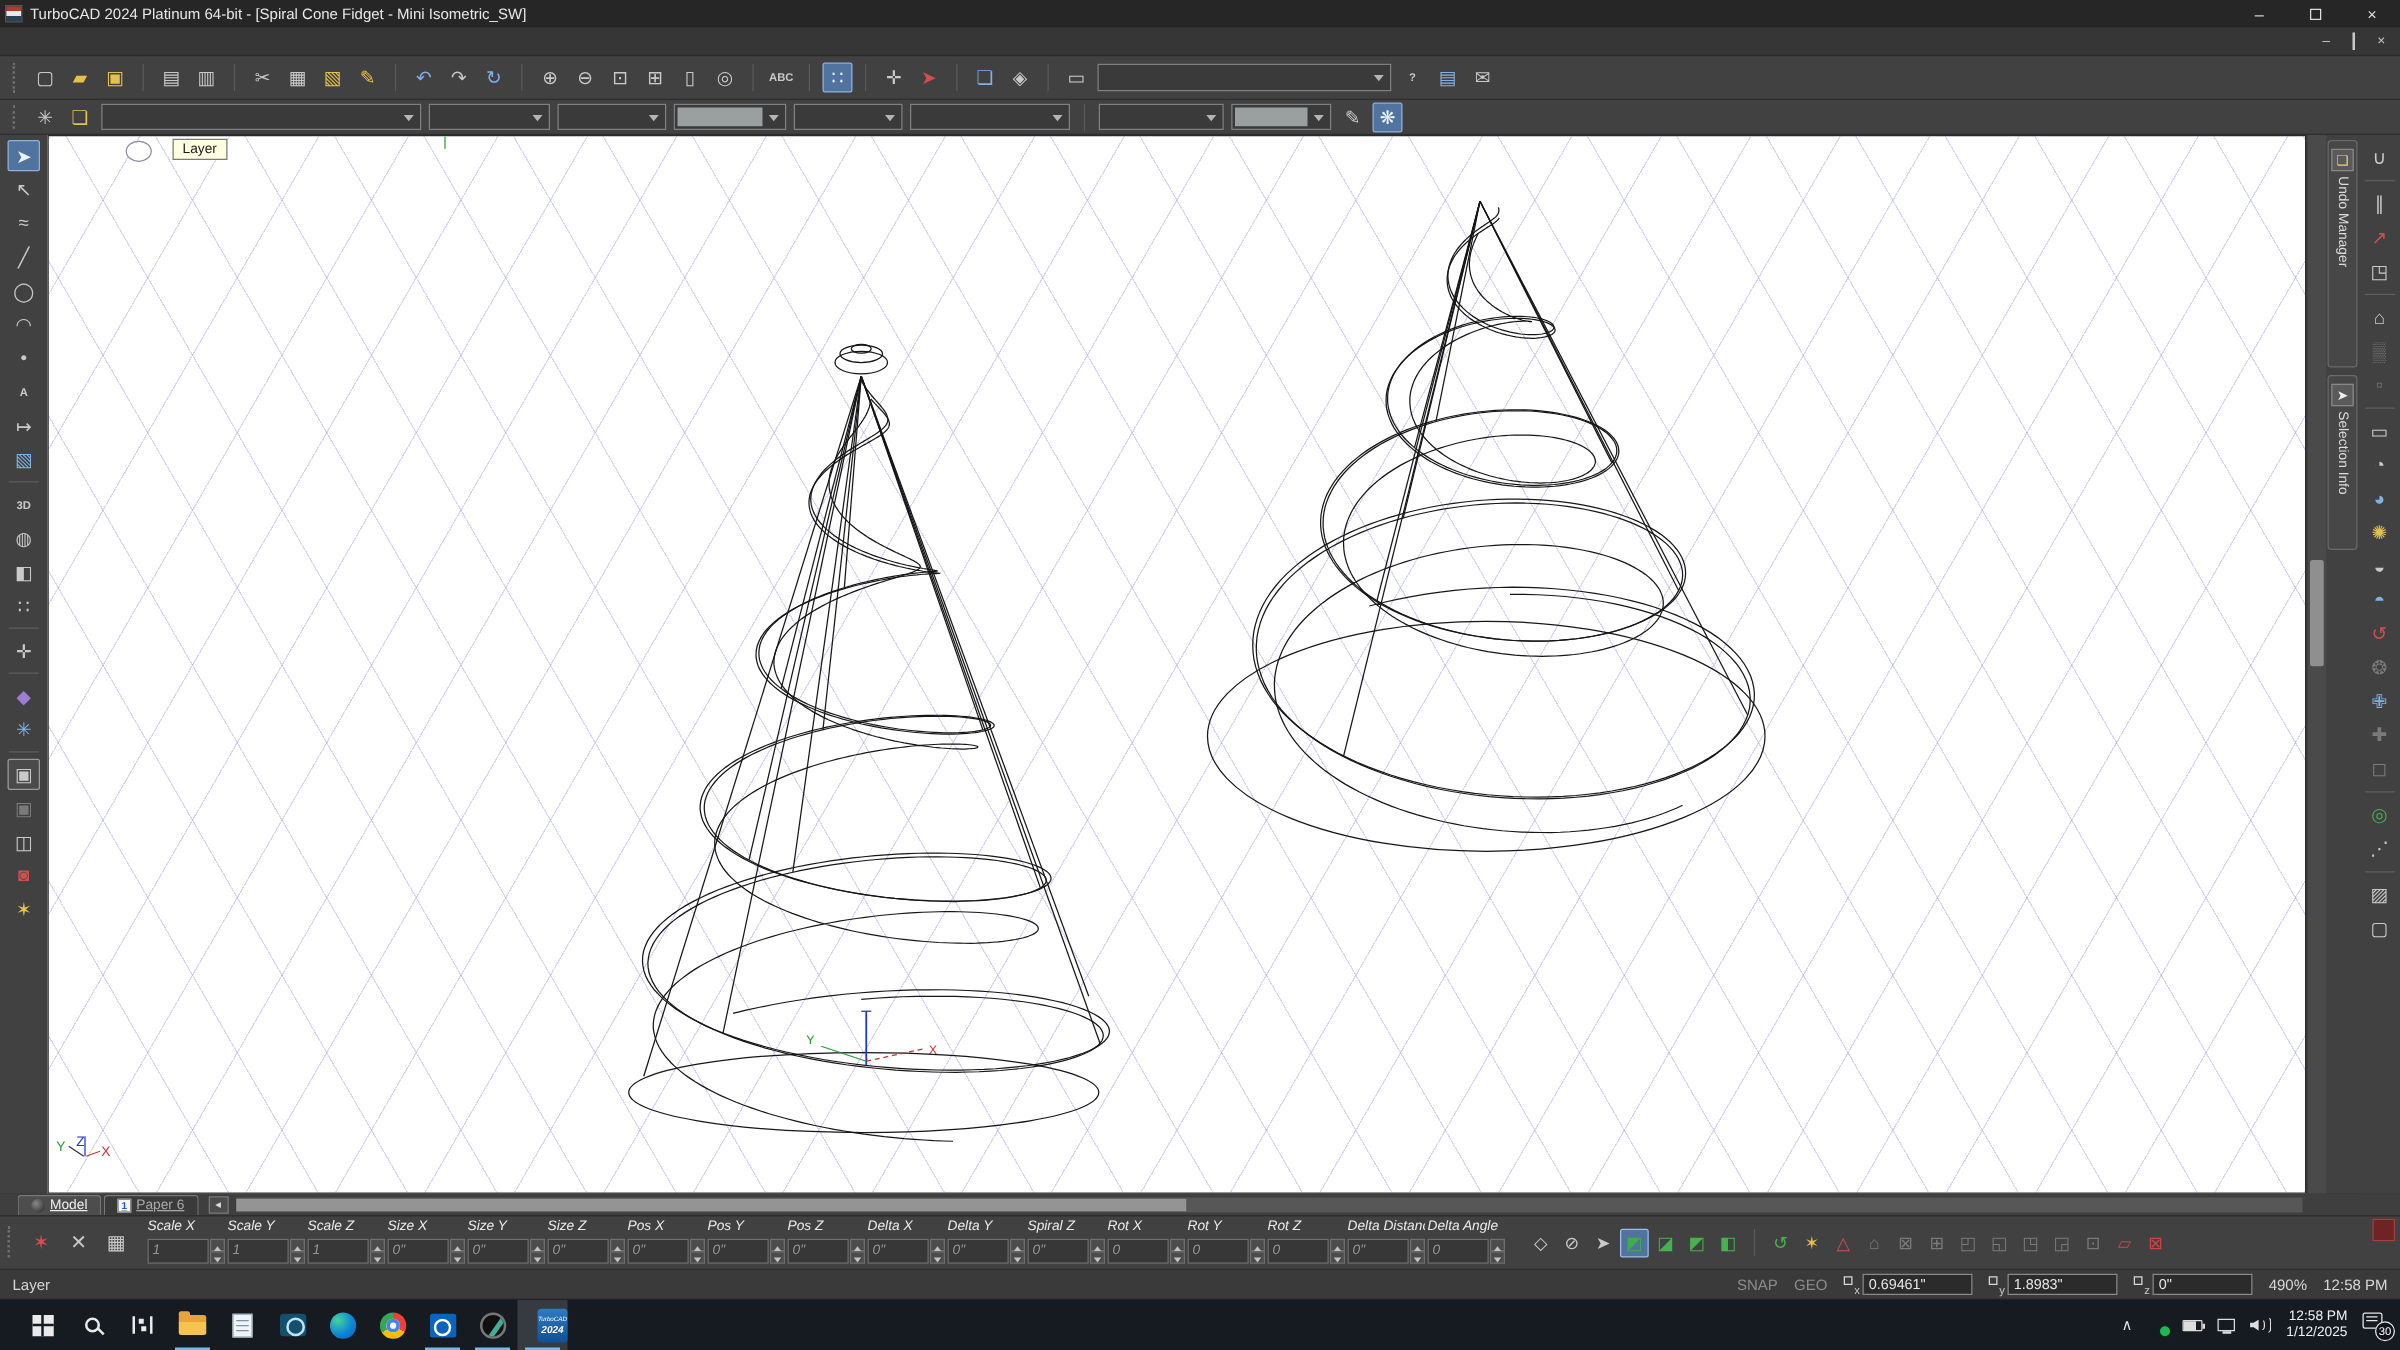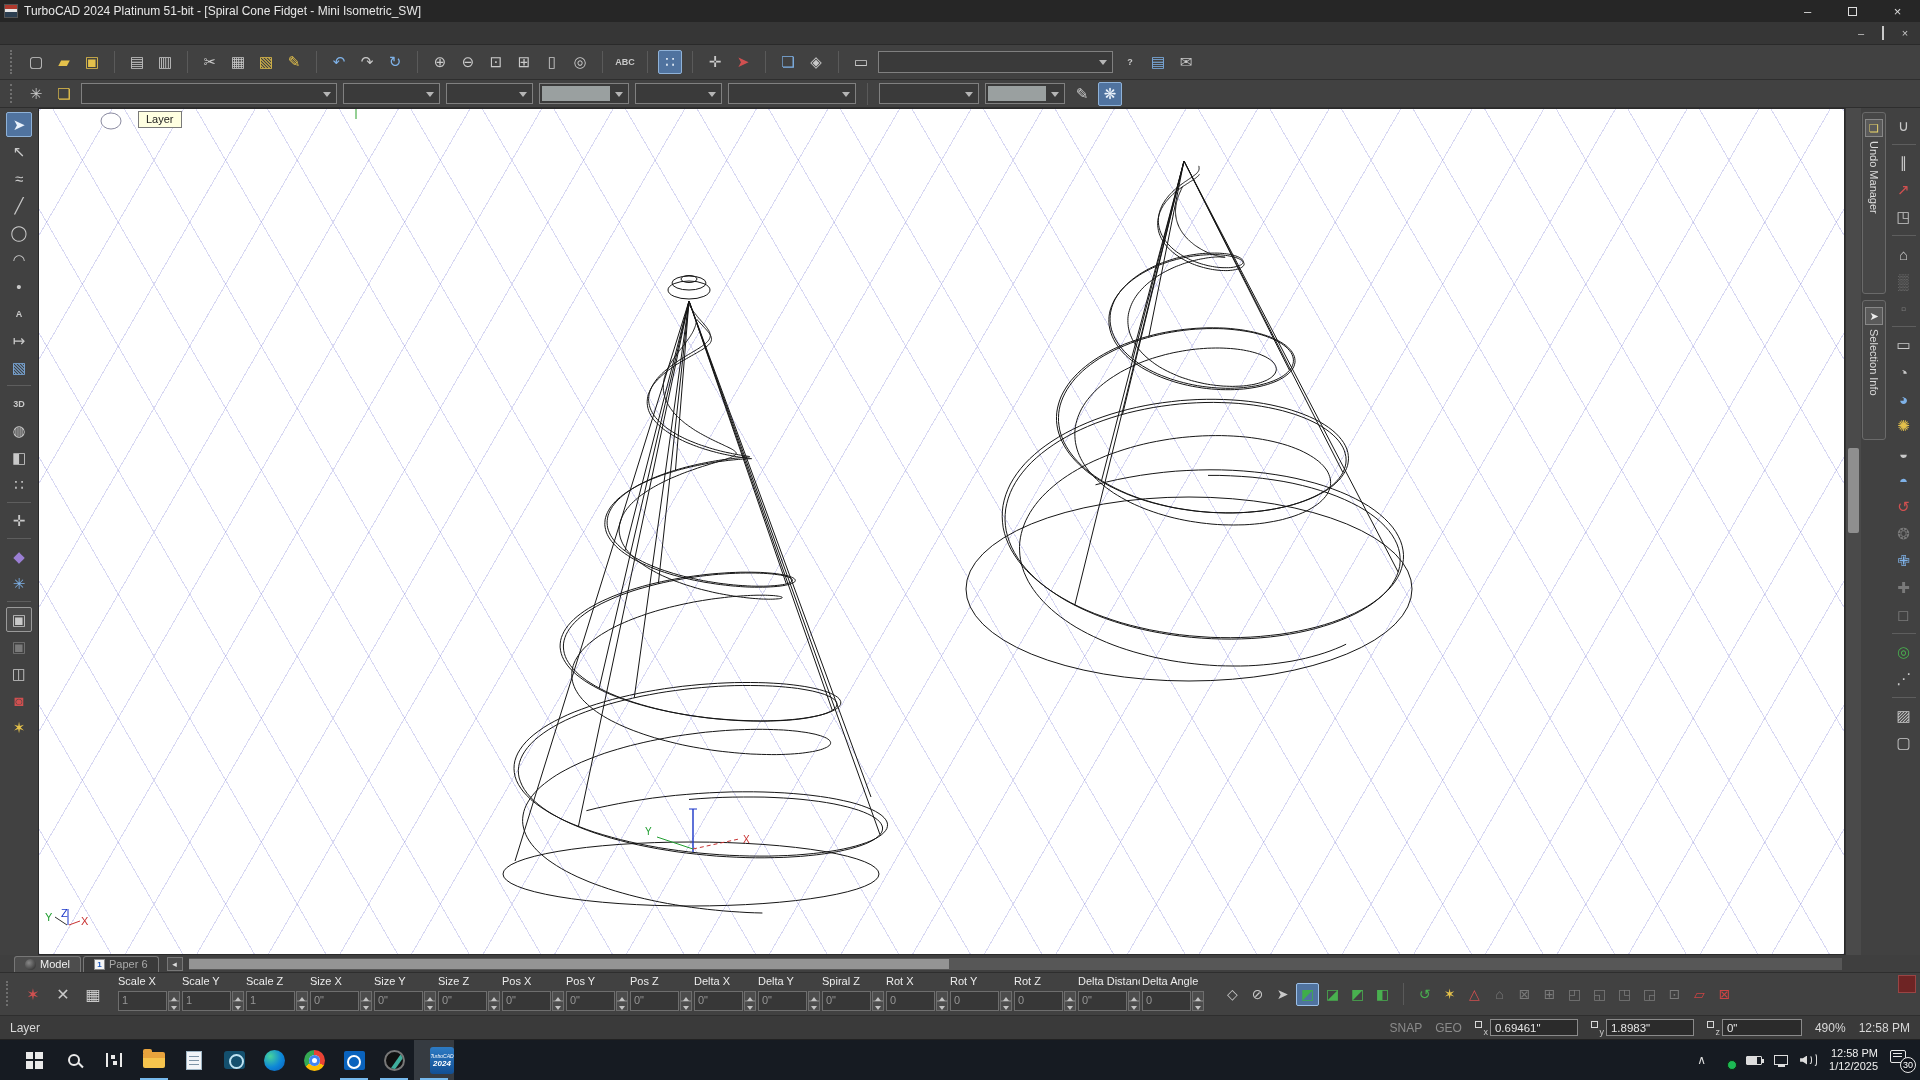--- a/index.html
+++ b/index.html
@@ -43,34 +43,34 @@
   #tooltip{position:absolute;left:99px;top:2px;background:#ffffe1;border:1px solid #7a7a7a;color:#1c1c1c;font-size:11px;padding:1px 7px 2px;z-index:5;}
   #vscroll{position:absolute;left:1845px;top:0;width:16px;height:100%;background:#4a4a4a;border-left:1px solid #333;}
   #vthumb{position:absolute;left:2px;top:340px;width:11px;height:85px;background:#8f8f8f;border-radius:2px;}
   #vtabs{position:absolute;left:1861px;top:0;width:26px;height:100%;}
   .vtab{position:absolute;left:1px;width:24px;background:#474747;border:1px solid #6a6a6a;border-radius:3px;color:#dcdcdc;font-size:11px;writing-mode:vertical-rl;display:flex;align-items:center;padding:6px 0;gap:4px;}
   .vtab .pico{writing-mode:horizontal-tb;width:18px;height:18px;background:#5a5a5a;border:1px solid #888;display:flex;align-items:center;justify-content:center;font-size:11px;color:#e8d26a;}
   #rightbar{position:absolute;left:1887px;top:0;width:33px;height:100%;display:flex;flex-direction:column;align-items:center;padding-top:6px;gap:3px;background:#414141;}
   #rightbar .tbi{width:26px;height:24px;}
   
   #tabstrip{height:18px;background:#3f3f3f;display:flex;align-items:center;border-bottom:1px solid #2e2e2e;padding-left:14px;position:relative;}
-  .sheettab{height:16px;display:flex;align-items:center;gap:4px;padding:0 10px;font-size:11px;border:1px solid #777;border-bottom:none;border-radius:3px 3px 0 0;margin-right:2px;}
+  .sheettab{height:16px;display:flex;align-items:center;gap:4px;padding:0 10px;font-size:11px;border:1px solid #777;border-bottom:none;border-radius:3px 3px 0 0;margin-right:2px;text-decoration:underline;}
   .sheettab.active{background:#4d4d4d;color:#f0f0f0;}
   .sheettab.inactive{background:#3a3a3a;color:#aaaaaa;}
   .ticon{width:11px;height:11px;font-size:8px;display:flex;align-items:center;justify-content:center;}
   .ticon.model{background:radial-gradient(circle at 35% 35%,#888,#222);border-radius:50%;}
   .ticon.paper{background:#f5f5f5;color:#1a57c0;border:1px solid #888;font-weight:bold;}
   .scrollleft{width:16px;height:14px;background:#4c4c4c;border:1px solid #777;color:#ddd;font-size:9px;display:flex;align-items:center;justify-content:center;margin:0 6px;}
   #hscroll{flex:1;height:12px;background:#575757;margin-right:78px;position:relative;}
   #hthumb{position:absolute;left:0;top:1px;height:10px;width:46%;background:#949494;}
   
   #inspector{height:43px;background:#414141;display:flex;align-items:flex-start;border-bottom:1px solid #2e2e2e;padding-left:6px;}
   #insp-left{display:flex;align-items:center;height:100%;}
   #insp-left .tbi{width:26px;height:26px;font-size:16px;}
-  #fields{display:flex;margin-left:10px;padding-top:2px;}
+  #fields{display:flex;margin-left:10px;padding-top:2px;font-style:italic;}
   .fgroup{width:62px;margin-right:2px;}
   .flabel{color:#ececec;font-size:11px;height:16px;white-space:nowrap;overflow:hidden;}
   .fbox{height:20px;display:flex;}
   .finput{flex:1;background:#373737;border:1px solid #6e6e6e;color:#969696;font-size:11px;padding:2px 0 0 3px;overflow:hidden;}
   .fspin{width:12px;display:flex;flex-direction:column;margin-left:1px;}
   .fspin b{flex:1;background:#4c4c4c;border:1px solid #6e6e6e;position:relative;}
   .fspin b::after{content:"";position:absolute;left:2px;border:3px solid transparent;}
   .fspin b.up::after{top:2px;border-bottom:4px solid #c2c2c2;}
   .fspin b.dn::after{top:4px;border-top:4px solid #c2c2c2;}
   #insp-right{display:flex;align-items:center;height:100%;margin-left:14px;}
@@ -131,21 +131,21 @@
   #notif{position:relative;width:22px;height:20px;}
   #notif .bubble{position:absolute;left:0;top:0;width:16px;height:13px;border:1.5px solid #e9e9e9;border-radius:2px;}
   #notif .bubble::after{content:"";position:absolute;left:2px;top:2px;width:9px;height:1px;background:#e9e9e9;box-shadow:0 3px 0 #e9e9e9;}
   #notif .count{position:absolute;right:-4px;bottom:-3px;width:16px;height:16px;border-radius:50%;background:#10131a;border:1px solid #e9e9e9;color:#fff;font-size:9px;display:flex;align-items:center;justify-content:center;}
 </style>
 </head>
 <body>
 
 <div id="titlebar">
   <div id="appicon"></div>
-  <span>TurboCAD 2024 Platinum 51-bit - [Spiral Cone Fidget - Mini Isometric_SW]</span>
+  <span>TurboCAD 2024 Platinum 64-bit - [Spiral Cone Fidget - Mini Isometric_SW]</span>
   <div class="wbtns">
     <div class="wbtn">–</div>
     <div class="wbtn">
         <i class="restore-glyph"></i>
       </div>
     <div class="wbtn">×</div>
   </div>
 </div>
 
 <div id="menubar">

